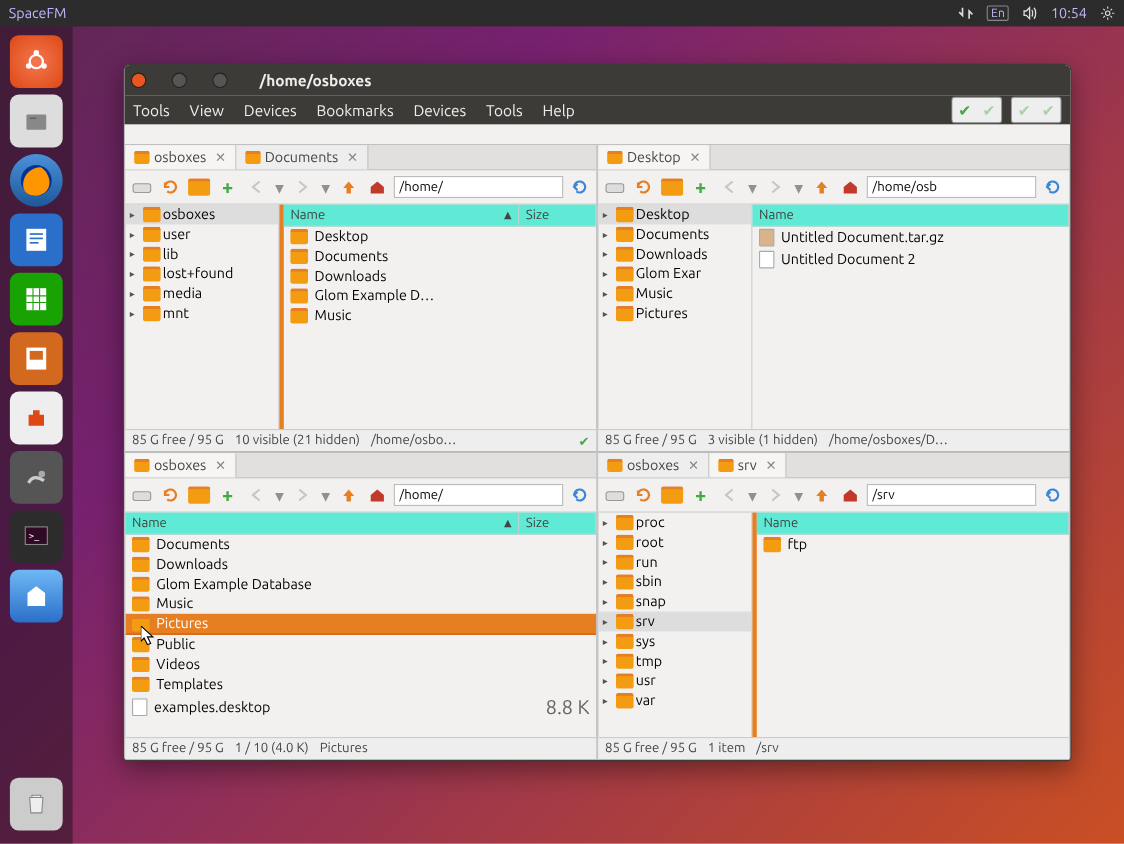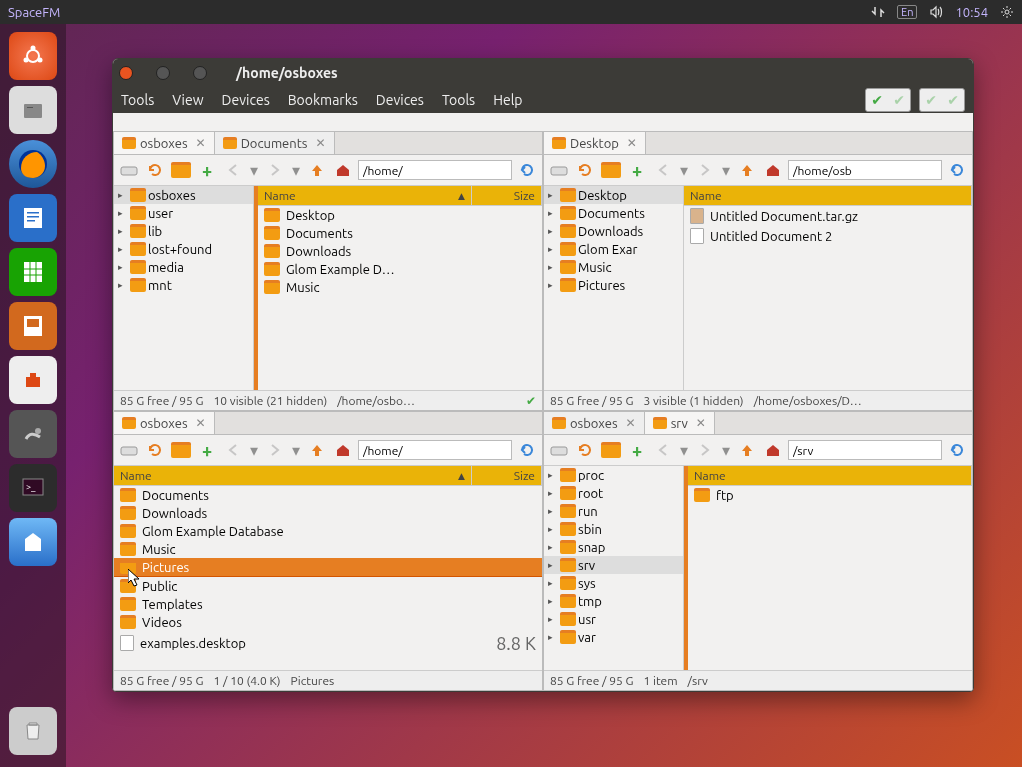--- a/index.html
+++ b/index.html
@@ -47,21 +47,21 @@
 
 .content { flex: 1; display: flex; min-height: 0; }
 .tree { width: 140px; border-right: 1px solid #ccc; overflow: hidden; font-size: 13px; }
 .tree .node { display: flex; align-items: center; gap: 2px; padding: 2px 4px; white-space: nowrap; }
 .tree .node.sel { background: #ddd; }
 .tri { width: 10px; color: #555; font-size: 9px; }
 .fico-s { width: 16px; height: 14px; background: #f39c12; border-radius: 2px; border-top: 3px solid #e67e22; flex-shrink: 0; }
 .fico-doc { width: 14px; height: 16px; background: #fff; border: 1px solid #aaa; border-radius: 1px; flex-shrink: 0; }
 
 .filelist { flex: 1; display: flex; flex-direction: column; min-width: 0; }
-.cols { display: flex; background: #eab308; border-bottom: 1px solid #ccc; font-size: 12px; color: #444; text-align: right; }
+.cols { display: flex; background: #5eead4; border-bottom: 1px solid #ccc; font-size: 12px; color: #444; }
 .cols .col { padding: 3px 6px; border-right: 1px solid #ccc; }
 .cols .col.name { flex: 1; display: flex; justify-content: space-between; align-items: center; }
 .cols .col.size { width: 70px; }
 .rows { flex: 1; overflow: hidden; }
 .row { display: flex; align-items: center; gap: 6px; padding: 2px 6px; font-size: 13px; }
 .row.sel { background: #e67e22; color: #fff; border-bottom: 1px solid #d35400; }
 .row .rsz { margin-left: auto; width: 60px; text-align: right; font-size: 18px; color: #666; }
 .obar { width: 4px; background: #e67e22; }
 
 
@@ -537,26 +537,26 @@
                 <span>Pictures</span>
                 <span class="rsz"></span>
               </div>
               <div class="row">
                 <span class="fico-s"></span>
                 <span>Public</span>
                 <span class="rsz"></span>
               </div>
               <div class="row">
                 <span class="fico-s"></span>
+                <span>Videos</span>
+                <span class="rsz"></span>
+              </div>
+              <div class="row">
+                <span class="fico-s"></span>
                 <span>Templates</span>
-                <span class="rsz"></span>
-              </div>
-              <div class="row">
-                <span class="fico-s"></span>
-                <span>Videos</span>
                 <span class="rsz"></span>
               </div>
               <div class="row">
                 <span class="fico-doc"></span>
                 <span>examples.desktop</span>
                 <span class="rsz">8.8 K</span>
               </div>
             </div>
         </div>
       </div>

